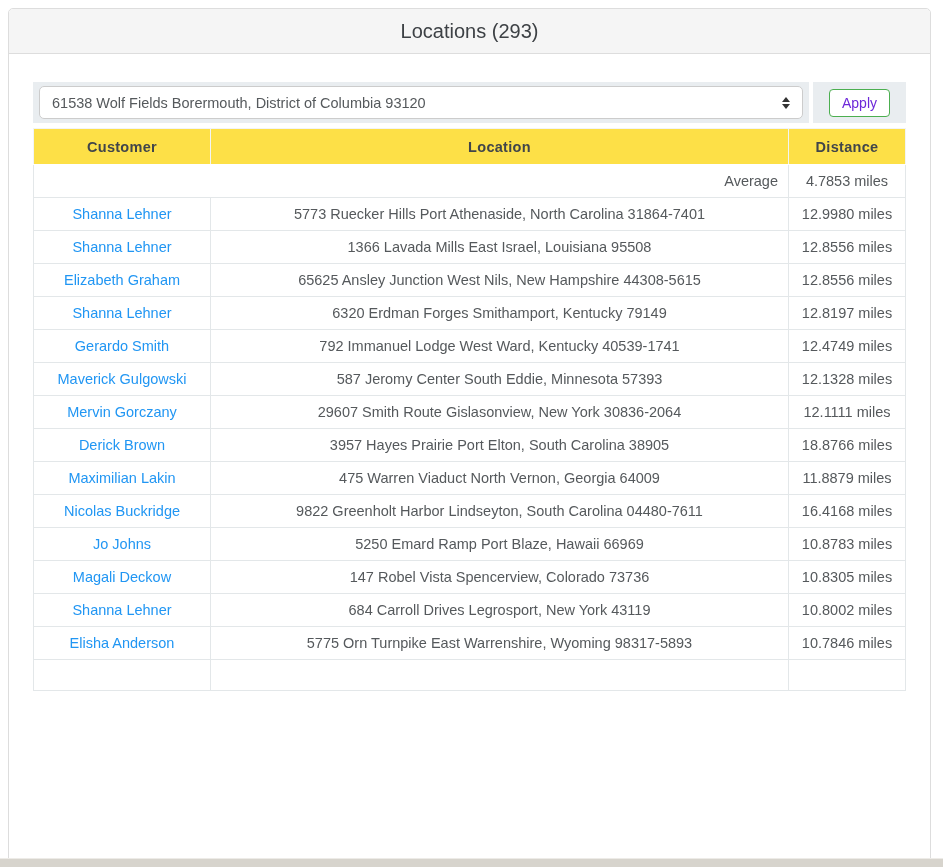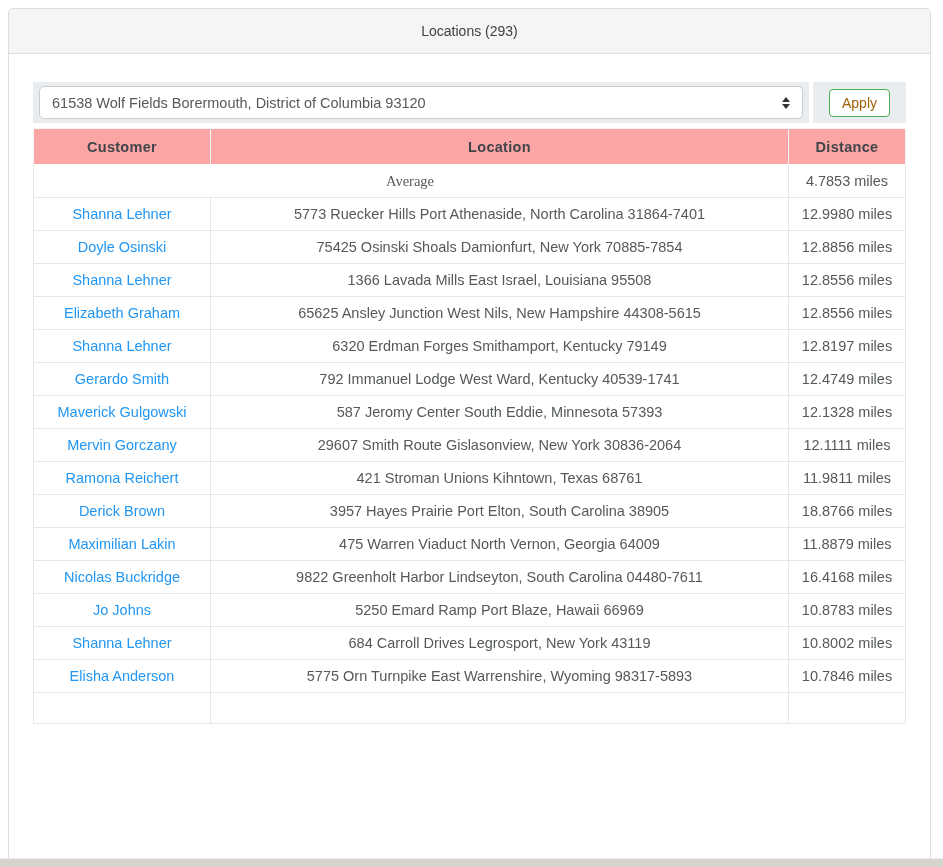--- a/index.html
+++ b/index.html
@@ -24,21 +24,21 @@
   }
   .panel-heading {
     height: 44px;
     background: #f5f5f5;
     border-bottom: 1px solid #dddddd;
     border-radius: 4px 4px 0 0;
     display: flex;
     align-items: center;
     justify-content: center;
     color: #3d4145;
-    font-size: 14px;
+    font-size: 20px;
   }
   .panel-body {
     padding: 28px 24px 0 24px;
   }
   .form-row {
     display: flex;
     margin-bottom: 5px;
   }
   .select-cell {
     flex: 1;
@@ -92,56 +92,56 @@
   .apply-cell {
     width: 93px;
     background: #e9edf0;
     display: flex;
     align-items: center;
     justify-content: center;
   }
   .btn-apply {
     background: #ffffff;
     border: 1px solid #4caf50;
-    color: #a16207;
+    color: #6d28d9;
     font-size: 14px;
     font-family: "Liberation Sans", "DejaVu Sans", sans-serif;
     border-radius: 4px;
     padding: 5px 12px;
     cursor: pointer;
   }
   table {
     width: 100%;
     border-collapse: collapse;
     table-layout: fixed;
     font-size: 14.5px;
   }
   th {
-    background: #fca5a5;
+    background: #fde047;
     border: 1px solid #f2f4f5;
     border-bottom: 1px solid #ffffff;
     height: 33px;
     font-weight: bold;
     color: #41454a;
     letter-spacing: 0.3px;
     text-align: center;
   }
   td {
     border: 1px solid #e3e7e9;
     height: 32px;
     text-align: center;
     color: #55595c;
     padding: 0 8px;
     white-space: nowrap;
     overflow: hidden;
     background: #ffffff;
   }
   .avg-label {
+    text-align: right;
     padding-right: 10px;
-    font-family: Liberation Serif, serif;
   }
   td.cust a {
     color: #2196f3;
     text-decoration: none;
   }
   tr.partial td {
     height: 30px;
   }
   .hscrollbar {
     position: fixed;
@@ -194,25 +194,20 @@
           <td colspan="2" class="avg-label">Average</td>
           <td>4.7853 miles</td>
         </tr>
 
   <tr class="data-row">
     <td class="cust"><a href="#">Shanna Lehner</a></td>
     <td class="loc">5773 Ruecker Hills Port Athenaside, North Carolina 31864-7401</td>
     <td class="dist">12.9980 miles</td>
   </tr>
 
-  <tr class="data-row">
-    <td class="cust"><a href="#">Doyle Osinski</a></td>
-    <td class="loc">75425 Osinski Shoals Damionfurt, New York 70885-7854</td>
-    <td class="dist">12.8856 miles</td>
-  </tr>
 
   <tr class="data-row">
     <td class="cust"><a href="#">Shanna Lehner</a></td>
     <td class="loc">1366 Lavada Mills East Israel, Louisiana 95508</td>
     <td class="dist">12.8556 miles</td>
   </tr>
 
   <tr class="data-row">
     <td class="cust"><a href="#">Elizabeth Graham</a></td>
     <td class="loc">65625 Ansley Junction West Nils, New Hampshire 44308-5615</td>
@@ -239,25 +234,20 @@
 
   <tr class="data-row">
     <td class="cust"><a href="#">Mervin Gorczany</a></td>
     <td class="loc">29607 Smith Route Gislasonview, New York 30836-2064</td>
     <td class="dist">12.1111 miles</td>
   </tr>
 
 
 
 
-  <tr class="data-row">
-    <td class="cust"><a href="#">Ramona Reichert</a></td>
-    <td class="loc">421 Stroman Unions Kihntown, Texas 68761</td>
-    <td class="dist">11.9811 miles</td>
-  </tr>
 
   <tr class="data-row">
     <td class="cust"><a href="#">Derick Brown</a></td>
     <td class="loc">3957 Hayes Prairie Port Elton, South Carolina 38905</td>
     <td class="dist">18.8766 miles</td>
   </tr>
 
   <tr class="data-row">
     <td class="cust"><a href="#">Maximilian Lakin</a></td>
     <td class="loc">475 Warren Viaduct North Vernon, Georgia 64009</td>
@@ -270,20 +260,25 @@
     <td class="dist">16.4168 miles</td>
   </tr>
 
   <tr class="data-row">
     <td class="cust"><a href="#">Jo Johns</a></td>
     <td class="loc">5250 Emard Ramp Port Blaze, Hawaii 66969</td>
     <td class="dist">10.8783 miles</td>
   </tr>
 
 
+  <tr class="data-row">
+    <td class="cust"><a href="#">Magali Deckow</a></td>
+    <td class="loc">147 Robel Vista Spencerview, Colorado 73736</td>
+    <td class="dist">10.8305 miles</td>
+  </tr>
 
   <tr class="data-row">
     <td class="cust"><a href="#">Shanna Lehner</a></td>
     <td class="loc">684 Carroll Drives Legrosport, New York 43119</td>
     <td class="dist">10.8002 miles</td>
   </tr>
 
   <tr class="data-row">
     <td class="cust"><a href="#">Elisha Anderson</a></td>
     <td class="loc">5775 Orn Turnpike East Warrenshire, Wyoming 98317-5893</td>

